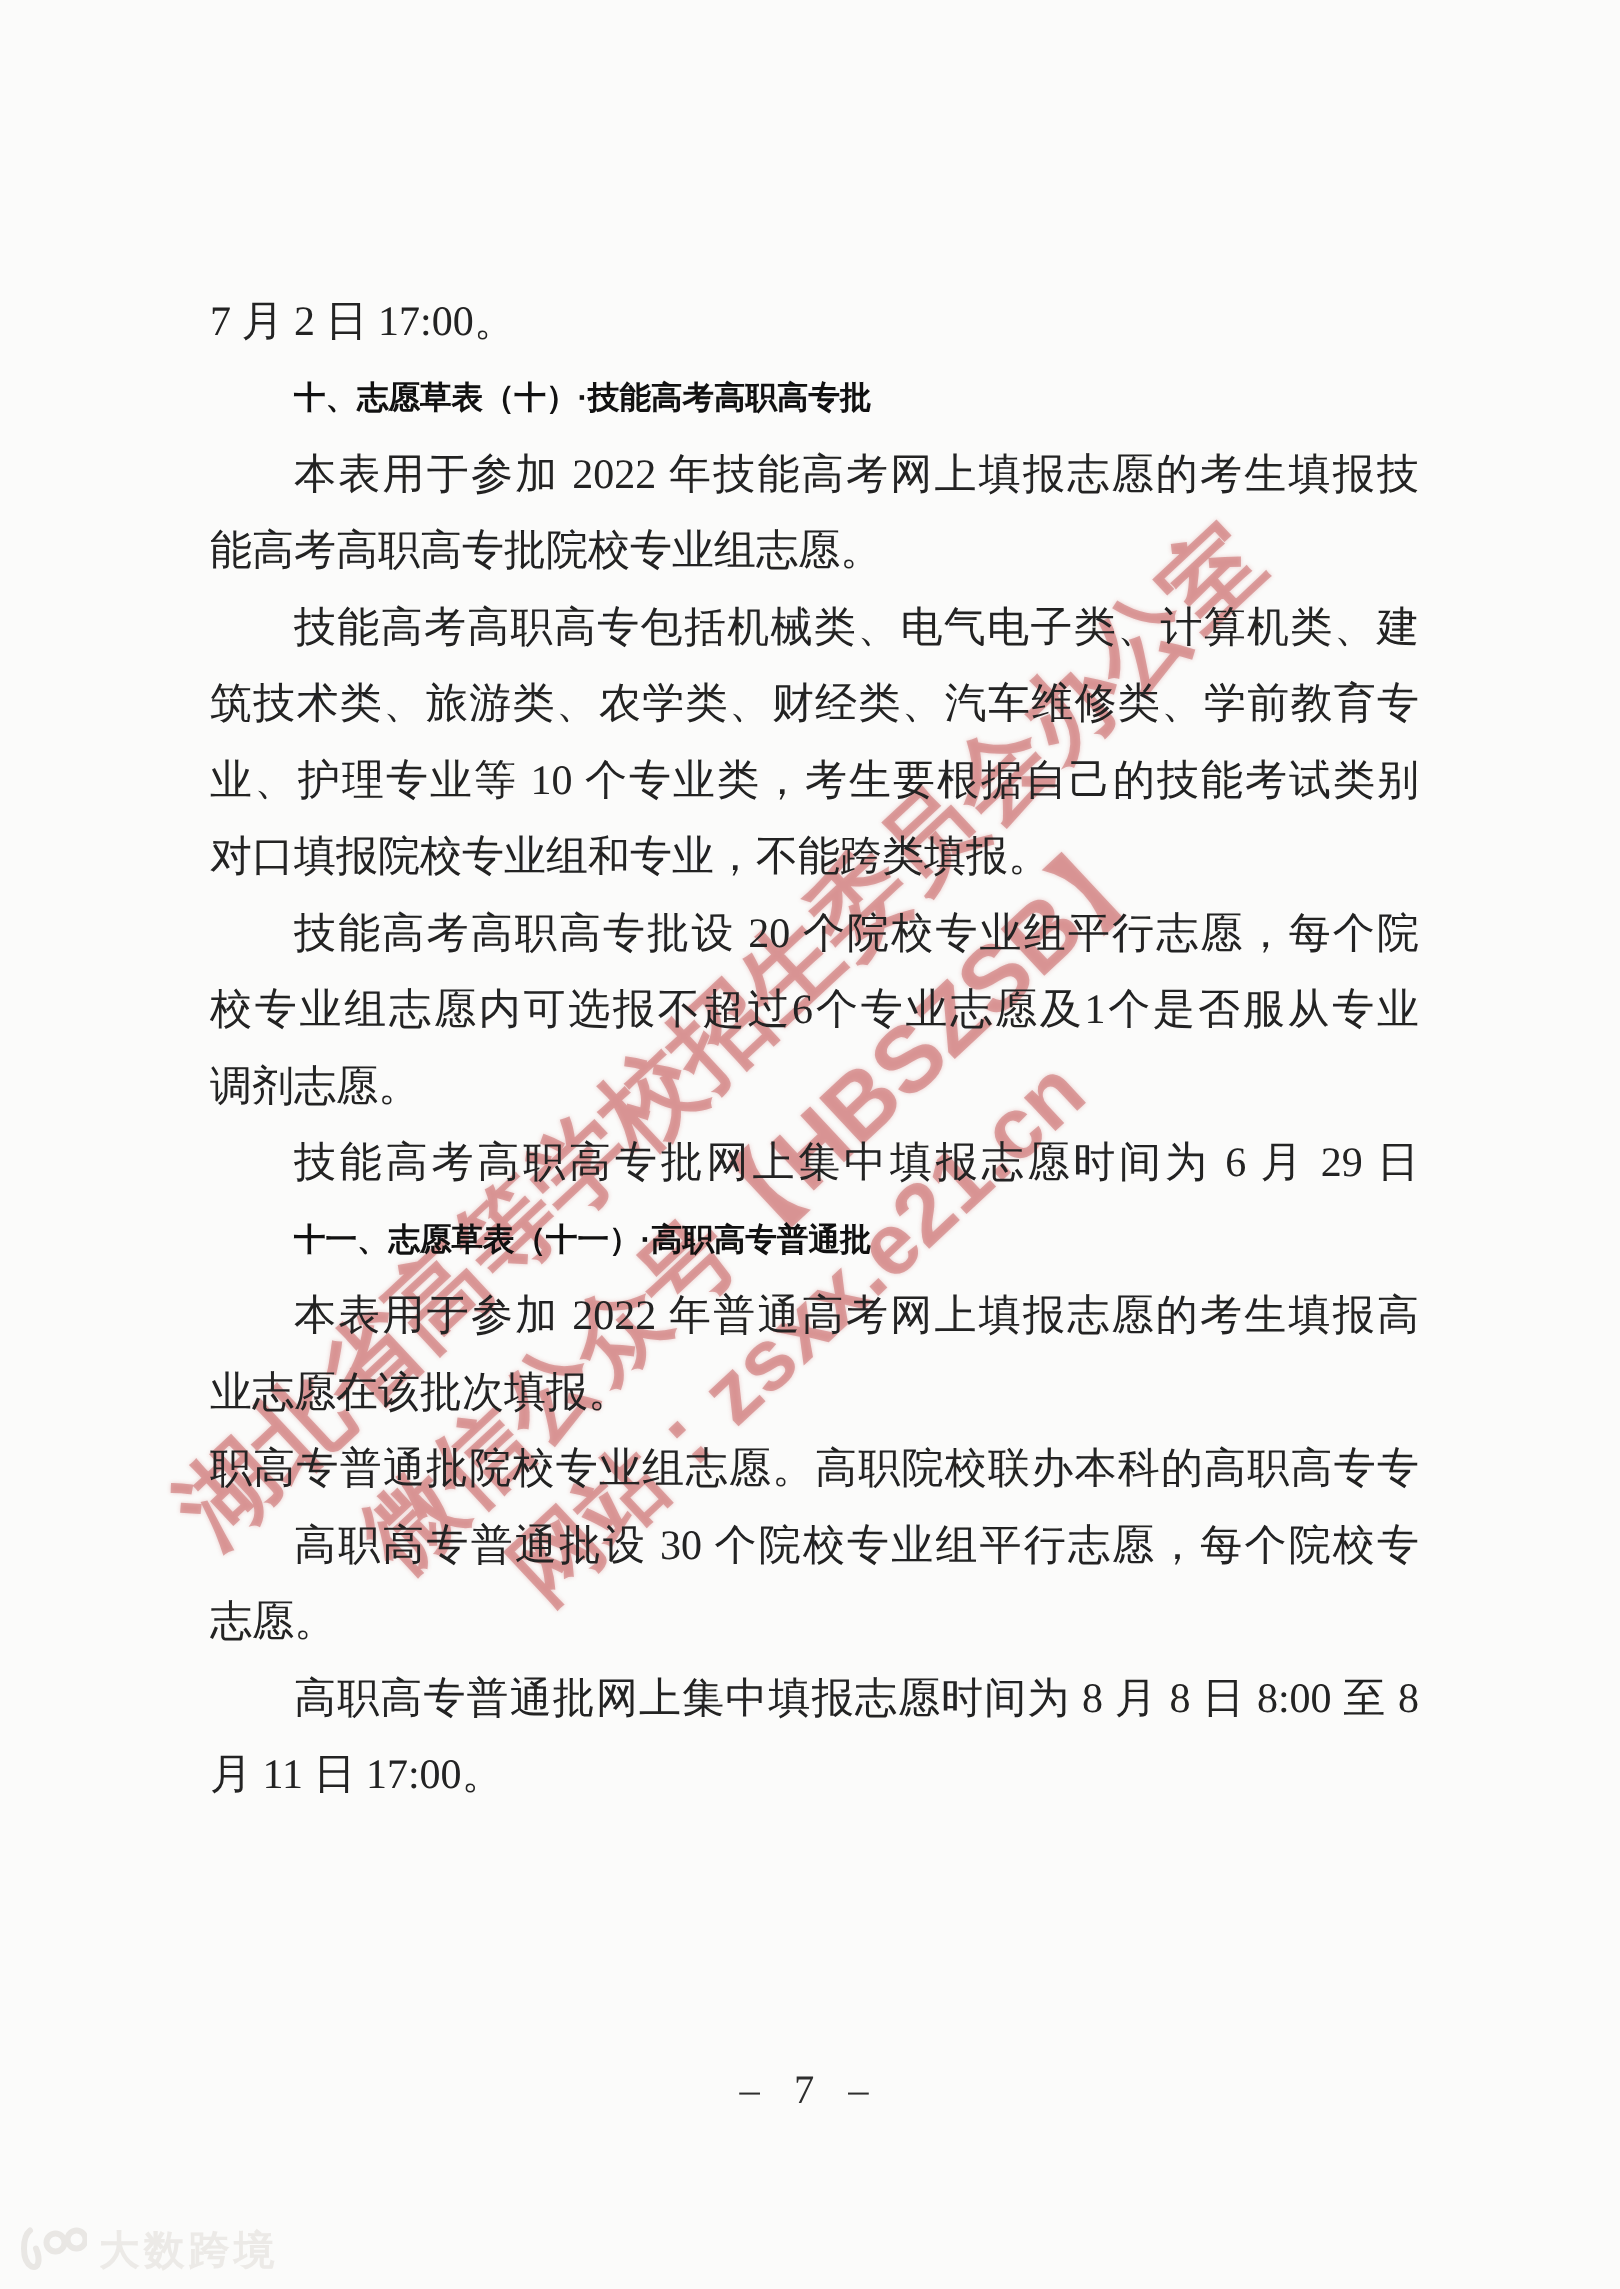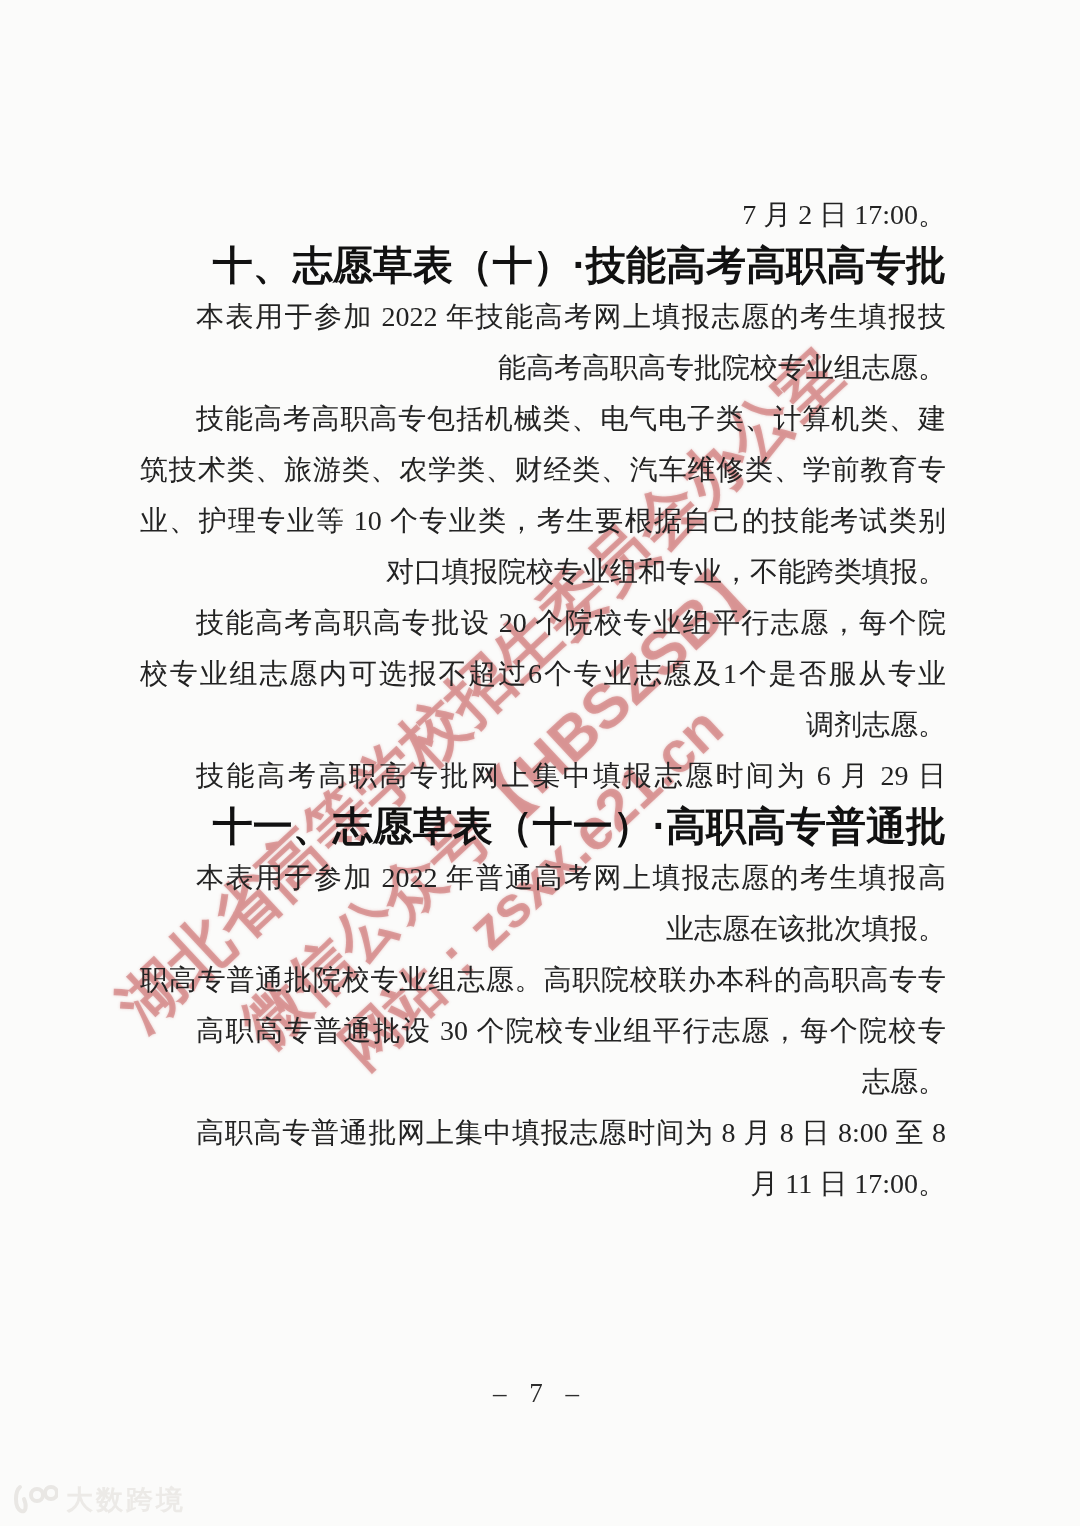--- a/index.html
+++ b/index.html
@@ -44,32 +44,31 @@
     width: 806px;
     z-index: 2;
   }
   .line {
     height: 51px;
     line-height: 51px;
     font-size: 28px;
     color: #232323;
     white-space: normal;
     overflow: visible;
-    text-align: right;
   }
   .line.indent { padding-left: 56px; }
   .line.stretch {
     text-align: justify;
     text-align-last: justify;
     text-justify: inter-ideograph;
   }
   .line.heading {
     font-family: "Liberation Sans", "DejaVu Sans", sans-serif;
     font-weight: 700;
-    font-size: 40px;
+    font-size: 21px;
     color: #111111;
   }
 
   
   .page-number {
     position: absolute;
     top: 1378px;
     left: 0;
     width: 100%;
     text-align: center;

